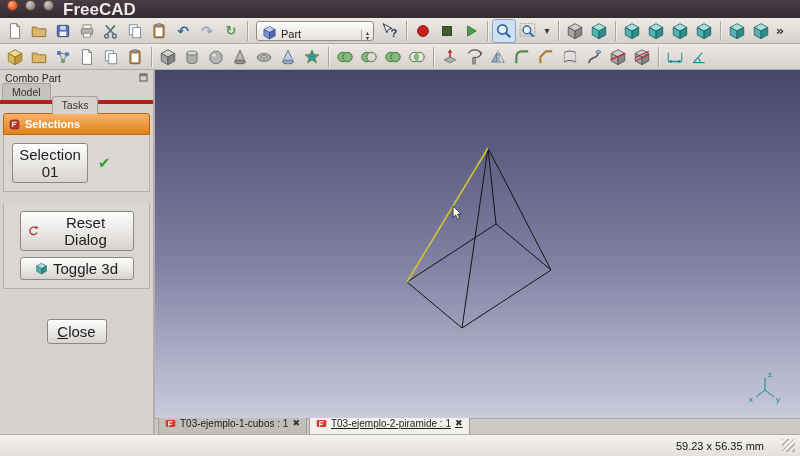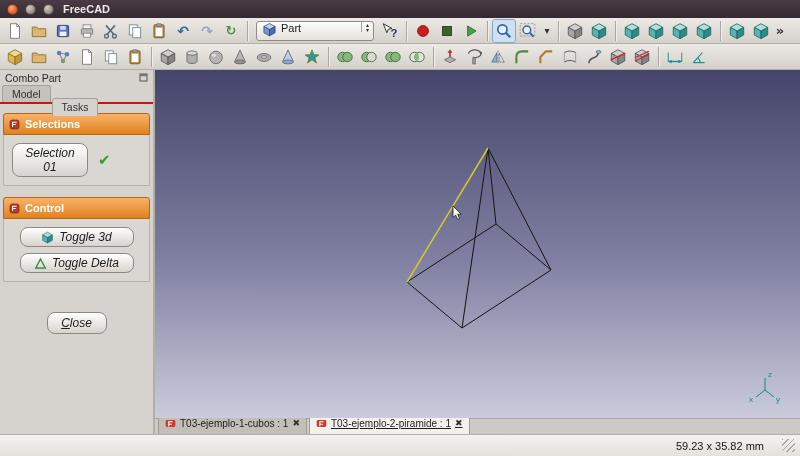--- a/index.html
+++ b/index.html
@@ -8,22 +8,22 @@
     width:800px; height:456px; overflow:hidden;
     font-family:"Liberation Sans", sans-serif;
     background:#d6d2cd;
   }
   .window { width:800px; height:456px; display:flex; flex-direction:column; }
 
   
   .titlebar {
     height:18px; flex:0 0 18px;
     background:linear-gradient(#4a3b44,#352a31);
-    display:flex; align-items:center;
-    color:#ece8e4; font-size:11px;
+    display:flex; 
+    color:#ece8e4; font-size:17px;
   }
   .wbtn { width:11px; height:11px; border-radius:50%; margin-left:7px; flex:0 0 auto; }
   .wclose { background:radial-gradient(circle at 35% 30%, #f8a87c, #e9612d 60%, #bf4a1e); border:1px solid #8f3a14; }
   .wgray  { background:radial-gradient(circle at 35% 30%, #d2ccc5, #938d86 65%, #6b665f); border:1px solid #514c46; }
   .wtitle { margin-left:9px; font-weight:bold; }
 
   
   .toolbar {
     height:26px; flex:0 0 26px;
     background:linear-gradient(#edeae6,#d4d0ca);
@@ -37,35 +37,35 @@
   }
   .tbtn.narrow { width:14px; }
   .tbtn.pressed { background:#cfe0f2; border-color:#89a8c8; }
   .tbic { display:flex; align-items:center; justify-content:center; }
   .glyph { font-family:"DejaVu Sans","Liberation Sans",sans-serif; font-weight:bold; line-height:1; }
   .sep { width:1px; height:20px; background:#aaa69f; box-shadow:1px 0 0 #f2efeb; margin:0 4px; flex:0 0 auto; }
   .combo {
     height:20px; flex:0 0 auto; margin:0 4px;
     border:1px solid #918c85; border-radius:3px;
     background:linear-gradient(#fdfdfc,#e5e1dc);
-    display:flex; align-items:flex-start; gap:4px; padding:0 4px 0 5px;
+    display:flex; align-items:flex-end; gap:4px; padding:0 4px 0 5px;
     font-size:11px; color:#1c1c1c; min-width:118px;
   }
   .combo-label { flex:1; }
   .spin { display:flex; flex-direction:column; align-items:center; border-left:1px solid #aaa69f; padding-left:4px; margin-left:4px; }
   .spin span { font-size:6px; line-height:5px; color:#333; font-family:"DejaVu Sans",sans-serif; }
 
   
   .main { flex:1 1 auto; display:flex; min-height:0; }
   .left-panel {
     width:155px; flex:0 0 155px; background:#d6d2cd;
     border-right:2px solid #b2aea8; display:flex; flex-direction:column; min-height:0;
   }
   .panel-title { height:15px; flex:0 0 15px; display:flex; align-items:center; justify-content:space-between; padding:0 5px; font-size:10.5px; color:#2a2a2a; }
-  .panel-tabs { height:19px; flex:0 0 19px; display:flex; align-items:flex-end; gap:1px; padding-left:2px; border-bottom:2px solid #b91c1c; }
+  .panel-tabs { height:19px; flex:0 0 19px; display:flex; align-items:flex-end; gap:1px; padding-left:2px; border-bottom:4px solid #b91c1c; }
   .ptab {
     padding:2px 9px 2px; font-size:10.5px; color:#333;
     background:#c5c1bb; border:1px solid #a5a19a; border-bottom:none;
     border-radius:3px 3px 0 0;
   }
   .ptab.active { background:#d6d2cd; position:relative; top:14px; padding-bottom:3px; }
   .tasks-body { flex:1; padding:9px 2px 0; overflow:hidden; }
 
   .task-section { margin:0 1px 11px; }
   .section-header {
@@ -73,24 +73,24 @@
     background:linear-gradient(#f9b269,#e0821e);
     border:1px solid #b56712; border-radius:3px 3px 0 0;
     color:#fff; font-weight:bold; font-size:11px;
   }
   .sec-ic { display:flex; }
   .section-body {
     border:1px solid #b4b0aa; border-top:none; background:#dad6d1;
     padding:8px 8px; display:flex; flex-direction:column; gap:6px;
   }
   .btn {
-    font-family:inherit; font-size:12px; color:#1d1d1d;
+    font-family:inherit; font-size:15px; color:#1d1d1d;
     background:linear-gradient(#fefefe,#d7d3ce);
-    border:1px solid #8c8882; border-radius:8px;
-    padding:2px 6px; box-shadow:inset 0 1px 0 rgba(255,255,255,.7);font-style:italic;
+    border:1px solid #8c8882; border-radius:3px;
+    padding:2px 6px; box-shadow:inset 0 1px 0 rgba(255,255,255,.7);
   }
   .sel-row { display:flex; align-items:center; gap:10px; }
   .sel-btn { width:76px; text-align:center; }
   .status-ic { display:flex; align-items:center; font-family:"DejaVu Sans","Liberation Sans",sans-serif; }
   .ctl-btn { width:114px; margin:0 auto; display:flex; align-items:center; justify-content:center; gap:5px; }
   .ctl-ic { display:flex; }
   .close-btn { width:60px; display:block; margin:30px auto 0; text-align:center; padding:3px 6px; }
   .close-btn span { display:block; }
   .close-btn span::first-letter { text-decoration:underline; }
 
@@ -640,47 +640,39 @@
               <span>Selections</span>
             </div>
             <div class="section-body">
               <div class="sel-row">
                 <button class="btn sel-btn">Selection 01</button>
                 <span class="status-ic" style="color: rgb(47, 158, 47); font-size: 15px; font-weight: bold;">✔</span>
               </div>
             </div>
           </div>
           <div class="task-section">
-            <div class="section-header">
-              <span class="sec-ic">
-                <svg width="11" height="11" viewBox="0 0 16 16">
-                  <rect x="1.5" y="1.5" width="13" height="13" rx="3" fill="#b5382a" stroke="#7d2418" stroke-width="1"></rect>
-                  <path d="M5.2 11.5V4.8h6M5.2 8h4.6" stroke="#fff" stroke-width="1.5" fill="none"></path>
-                </svg>
-              </span>
-              <span>Control</span>
-            </div>
             <div class="section-body">
+              <button class="btn ctl-btn">
+                <span class="ctl-ic">
+                  <svg width="13" height="13" viewBox="0 0 16 16">
+                    <path d="M12.3 9.2a4.6 4.6 0 1 1-1-5.3" fill="none" stroke="#b23b3b" stroke-width="1.7"></path>
+                    <path d="M10.6 1.2l.4 4 3.4-2z" fill="#b23b3b"></path>
+                  </svg>
+                </span>
+                <span>Reset Dialog</span>
+              </button>
               <button class="btn ctl-btn">
                 <span class="ctl-ic">
                   <svg width="13" height="13" viewBox="0 0 16 16">
                     <path d="M8 1.5L14 4.8 8 8.1 2 4.8Z" fill="#ace0de" stroke="#1d5f5d" stroke-width="0.7"></path>
                     <path d="M2 4.8L8 8.1V14.8L2 11.5Z" fill="#55b4b1" stroke="#1d5f5d" stroke-width="0.7"></path>
                     <path d="M14 4.8L8 8.1V14.8L14 11.5Z" fill="#2b8c89" stroke="#1d5f5d" stroke-width="0.7"></path>
                   </svg>
                 </span>
                 <span>Toggle 3d</span>
-              </button>
-              <button class="btn ctl-btn">
-                <span class="ctl-ic">
-                  <svg width="13" height="13" viewBox="0 0 16 16">
-                    <path d="M8 2.5L13.8 13.5H2.2z" fill="none" stroke="#3f8f3f" stroke-width="1.8"></path>
-                  </svg>
-                </span>
-                <span>Toggle Delta</span>
               </button>
             </div>
           </div>
           <button class="btn close-btn">
             <span>Close</span>
           </button>
         </div>
     </div>
 
     <div class="right-col">
@@ -726,17 +718,17 @@
               </svg>
             </span>
             <span>T03-ejemplo-2-piramide : 1</span>
             <span class="x">✖</span>
           </div>
         </div>
     </div>
   </div>
 
   <div class="statusbar">
-    <span>59.23 x 35.82 mm</span>
+    <span>59.23 x 56.35 mm</span>
     <span class="grip"></span>
   </div>
 
 </div>
 
 </body></html>

